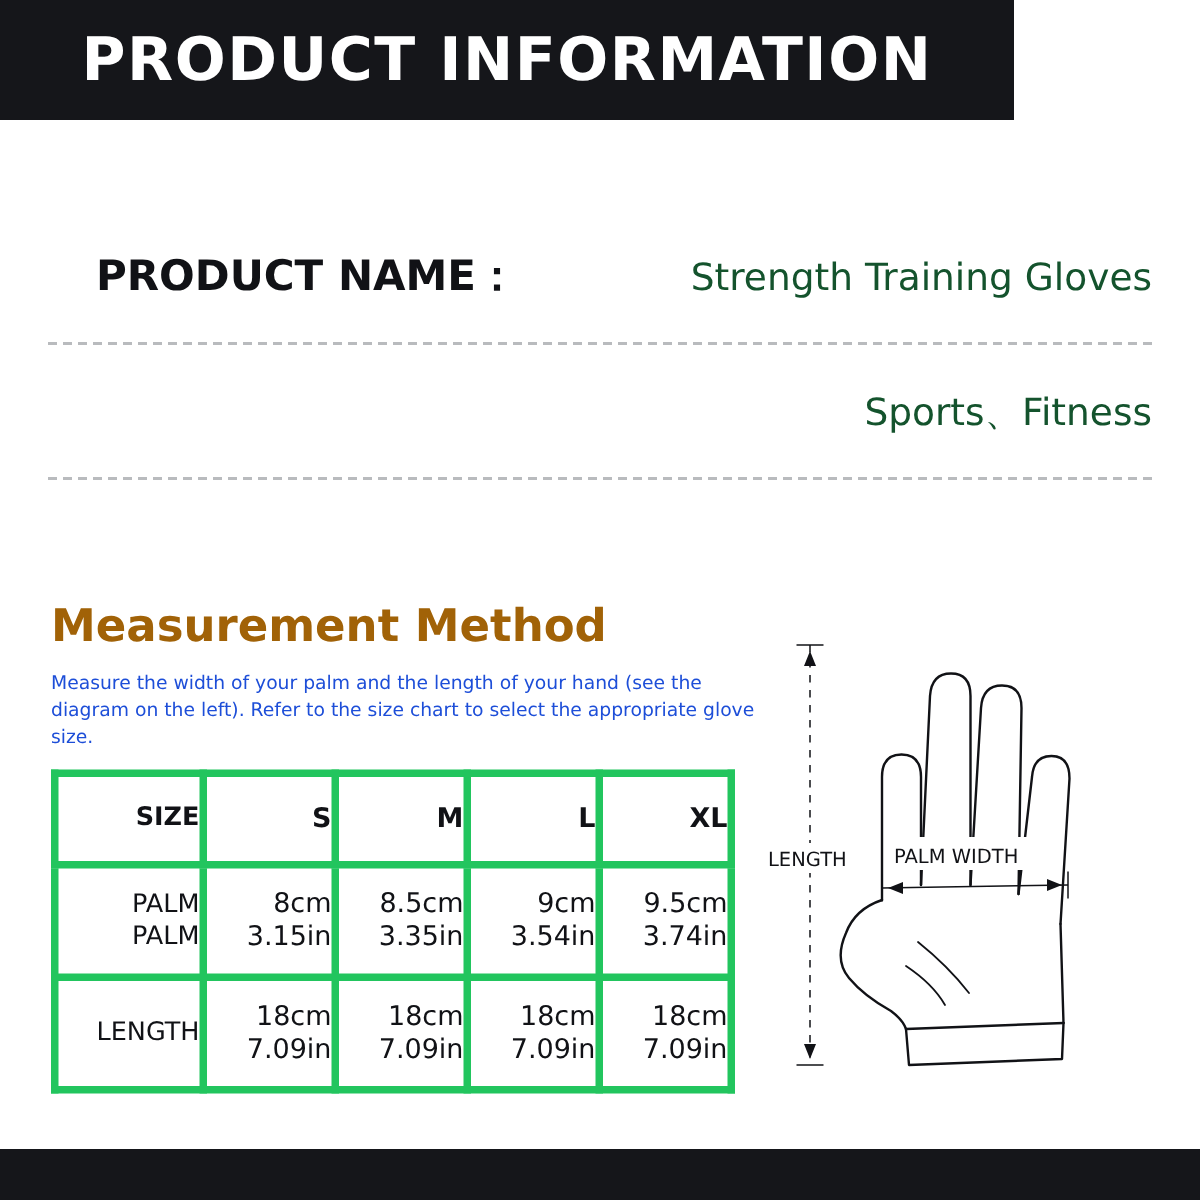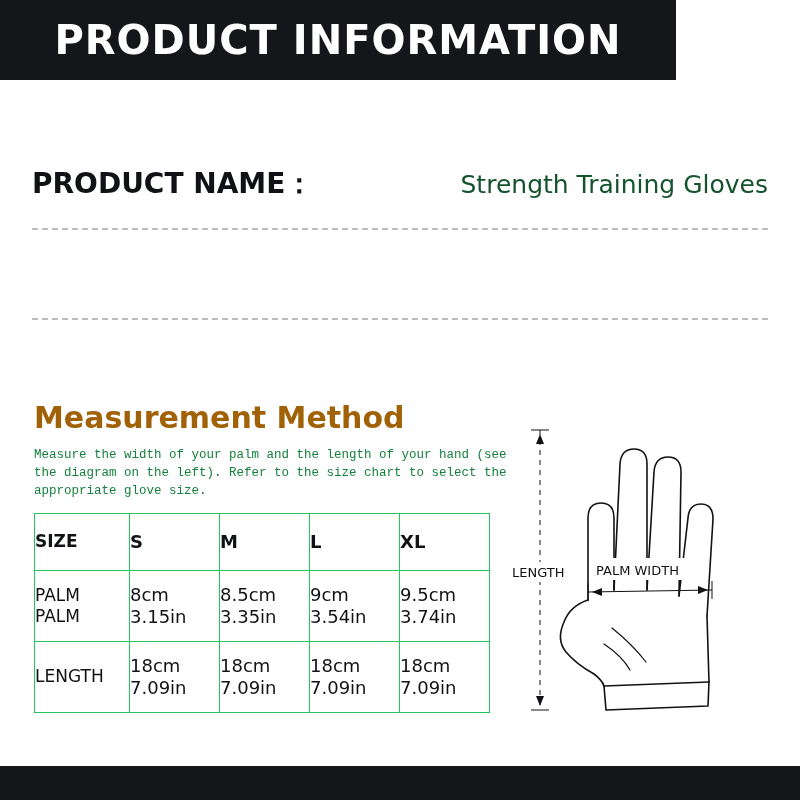--- a/index.html
+++ b/index.html
@@ -47,20 +47,21 @@
     top: 140px;
     width: 800px;
   }
   .info-row {
     position: relative;
     height: 88px;
     display: flex;
     align-items: center;
     padding: 0 32px;
     box-sizing: border-box;
+    margin-left: 32px;
   }
   .info-label {
     font-size: 28px;
     font-weight: bold;
     color: #111216;
     white-space: nowrap;
   }
   .info-value {
     margin-left: auto;
     font-size: 25px;
@@ -88,36 +89,35 @@
     font-weight: bold;
     color: #a16207;
   }
   .measure-desc {
     position: absolute;
     left: 34px;
     top: 56px;
     width: 480px;
     font-size: 12.5px;
     line-height: 1.45;
-    color: #15803d;
-    font-family: Liberation Mono, monospace;
+    color: #1d4ed8;
   }
 
   
   table.size-table {
     position: absolute;
     left: 34px;
     top: 123px;
     border-collapse: collapse;
     width: 456px;
     background: #ffffff;
   }
   table.size-table td {
-    border: 1px solid #22c55e;
-    text-align: left;
+    border: 5px solid #22c55e;
+    text-align: right;
     vertical-align: middle;
     font-size: 18px;
     color: #111216;
     padding: 0;
     line-height: 1.25;
   }
   table.size-table tr.head-row td {
     height: 56px;
     font-weight: bold;
   }
@@ -172,20 +172,21 @@
   <div class="info-block">
 
     <div class="info-row">
       <div class="info-label">PRODUCT NAME：</div>
       <div class="info-value">Strength Training Gloves</div>
     </div>
 
     <div class="dashed-divider"></div>
 
     <div class="info-row">
+      <div class="info-value">Sports、Fitness</div>
     </div>
 
     <div class="dashed-divider"></div>
   </div>
 
   <div class="measure-section">
     <div class="measure-title">Measurement Method</div>
     <div class="measure-desc">Measure the width of your palm and the length of your hand (see the diagram on the left). Refer to the size chart to select the appropriate glove size.</div>
 
     <table class="size-table">

